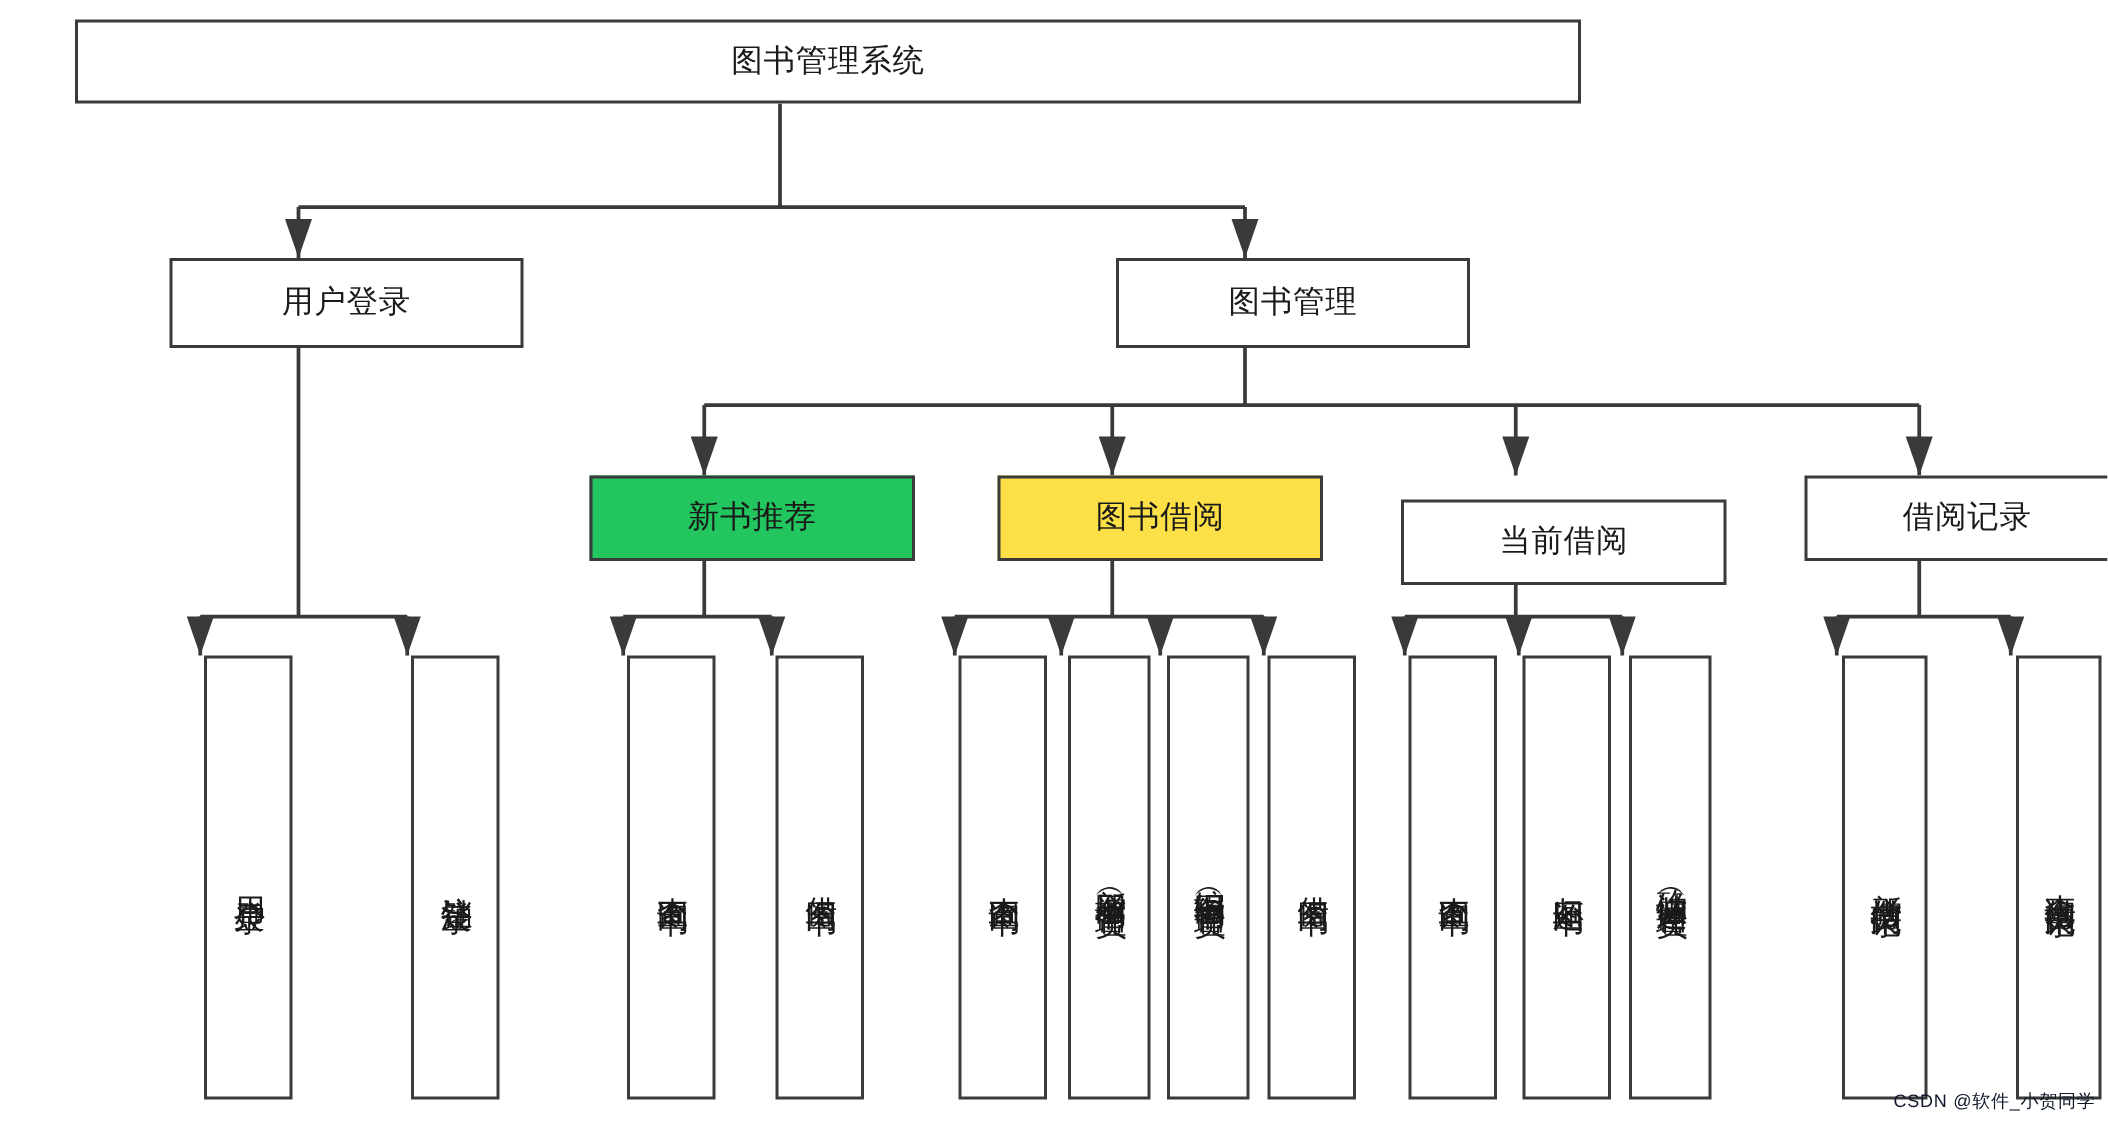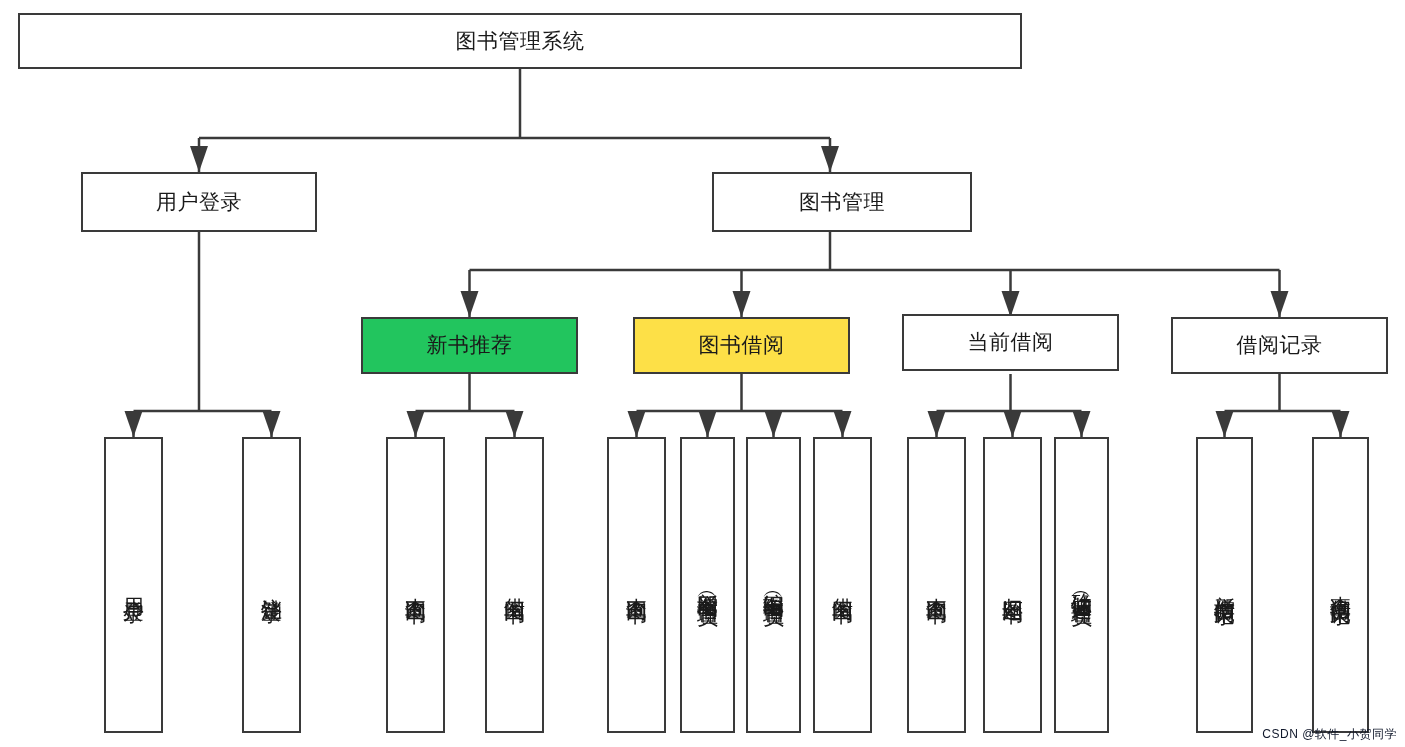--- a/index.html
+++ b/index.html
@@ -26,20 +26,21 @@
   }
   .node {
     position: absolute;
     box-sizing: border-box;
     background: #ffffff;
     border: 2px solid #3a3a3a;
     display: flex;
     align-items: center;
     justify-content: center;
     overflow: hidden;
+    margin-left: 32px;
   }
   .node-label {
     color: #1a1a1a;
     text-align: center;
     line-height: 1.18;
     letter-spacing: 0.5px;
   }
   .node.horiz .node-label {
     font-size: 21px;
     white-space: nowrap;
@@ -119,30 +120,30 @@
       <line x1="1340.5" y1="411" x2="1340.5" y2="437" stroke="#3a3a3a" stroke-width="2.5"></line>
       <polygon points="1331.5,411 1349.5,411 1340.5,437" fill="#3a3a3a"></polygon>
     </svg>
   <div id="nodes">
       <div class="node horiz" style="left: 18px; top: 13px; width: 1004px; height: 56px; border-color: rgb(58, 58, 58); background: rgb(255, 255, 255);">
         <div class="node-label" style="color: rgb(26, 26, 26);">图书管理系统</div>
       </div>
       <div class="node horiz" style="left: 81px; top: 172px; width: 236px; height: 60px; border-color: rgb(58, 58, 58); background: rgb(255, 255, 255);">
         <div class="node-label" style="color: rgb(26, 26, 26);">用户登录</div>
       </div>
-      <div class="node horiz" style="left: 712px; top: 172px; width: 260px; height: 60px; border-color: rgb(58, 58, 58); background: rgb(255, 255, 255);">
+      <div class="node horiz" style="left: 712px; top: 172px; width: 236px; height: 60px; border-color: rgb(58, 58, 58); background: rgb(255, 255, 255);">
         <div class="node-label" style="color: rgb(26, 26, 26);">图书管理</div>
       </div>
       <div class="node horiz" style="left: 361px; top: 317px; width: 217px; height: 57px; border-color: rgb(58, 58, 58); background: #22c55e;">
         <div class="node-label" style="color: rgb(26, 26, 26);">新书推荐</div>
       </div>
       <div class="node horiz" style="left: 633px; top: 317px; width: 217px; height: 57px; border-color: rgb(58, 58, 58); background: #fde047;">
         <div class="node-label" style="color: rgb(26, 26, 26);">图书借阅</div>
       </div>
-      <div class="node horiz" style="left: 902px; top: 314px; width: 217px; height: 57px; border-color: rgb(58, 58, 58); background: rgb(255, 255, 255);">
+      <div class="node horiz" style="left: 902px; top: 333px; width: 217px; height: 57px; border-color: rgb(58, 58, 58); background: rgb(255, 255, 255);">
         <div class="node-label" style="color: rgb(26, 26, 26);">当前借阅</div>
       </div>
       <div class="node horiz" style="left: 1171px; top: 317px; width: 217px; height: 57px; border-color: rgb(58, 58, 58); background: rgb(255, 255, 255);">
         <div class="node-label" style="color: rgb(26, 26, 26);">借阅记录</div>
       </div>
       <div class="node vert" style="left: 104px; top: 437px; width: 59px; height: 296px; border-color: rgb(58, 58, 58); background: rgb(255, 255, 255);">
         <div class="node-label" style="color: rgb(26, 26, 26);">用户登录</div>
       </div>
       <div class="node vert" style="left: 242px; top: 437px; width: 59px; height: 296px; border-color: rgb(58, 58, 58); background: rgb(255, 255, 255);">
         <div class="node-label" style="color: rgb(26, 26, 26);">注销登录</div>

